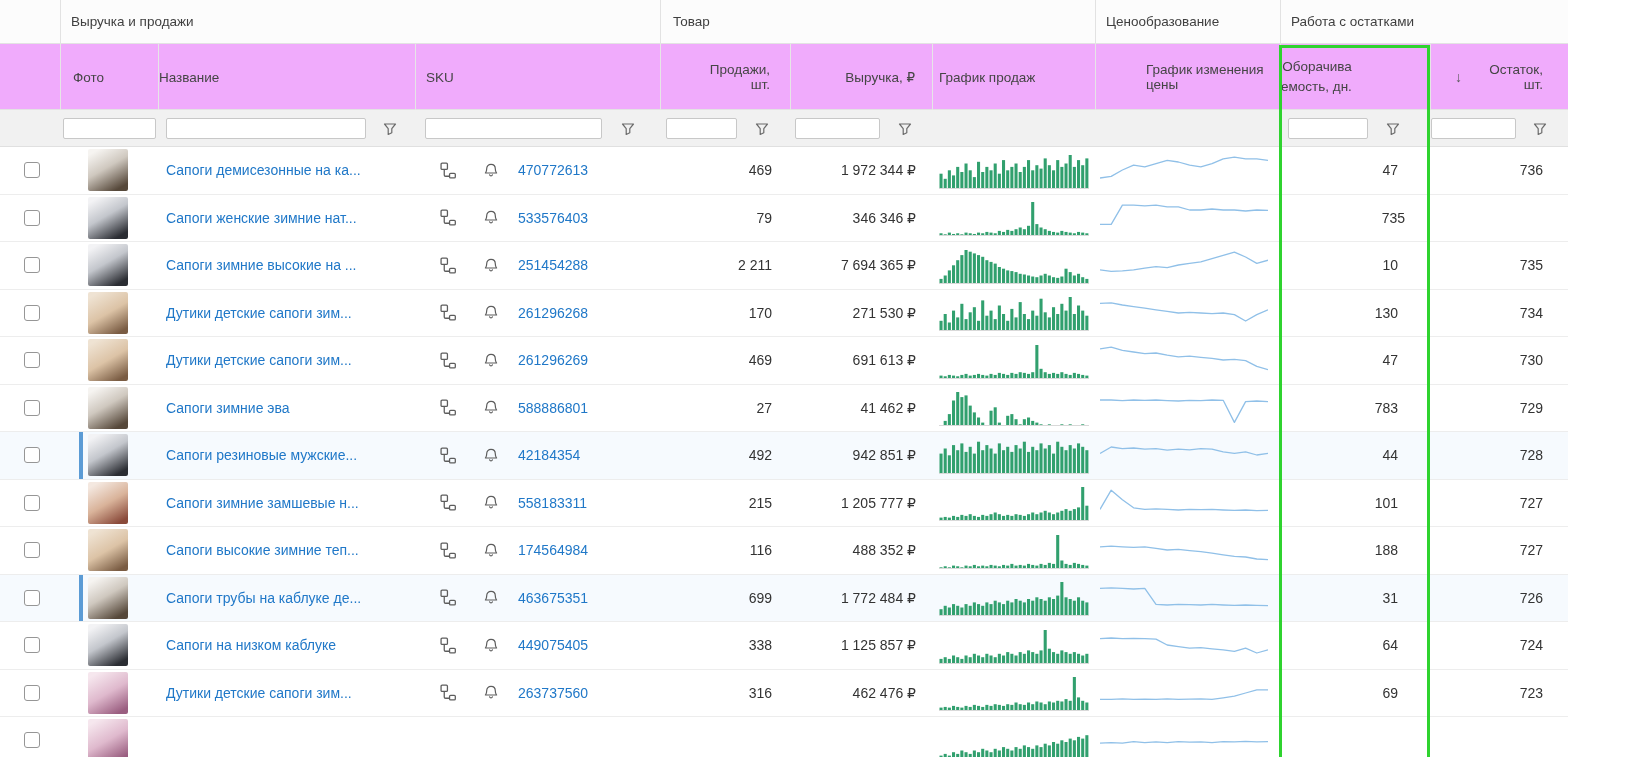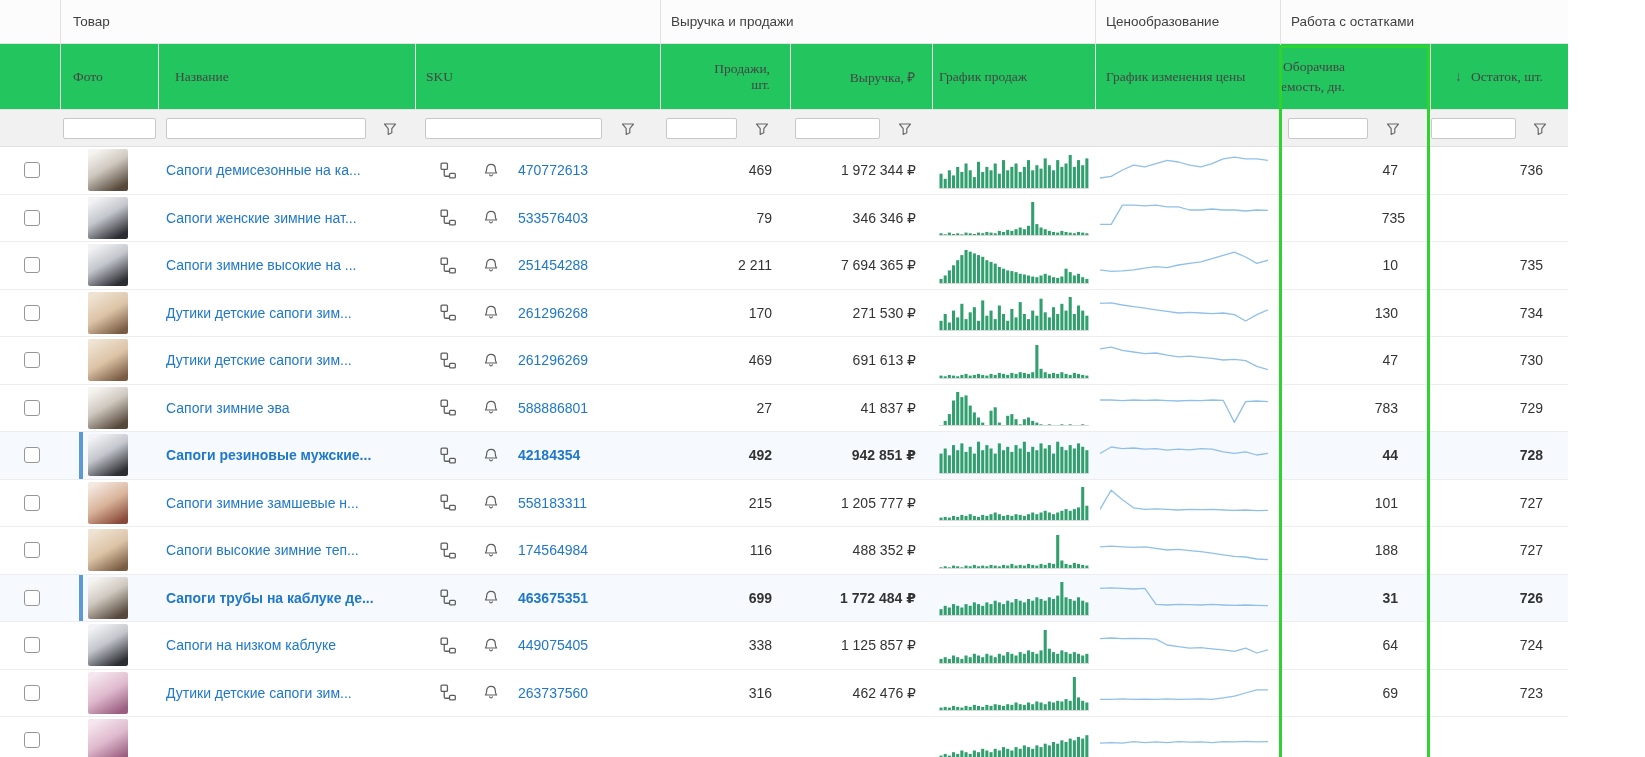--- a/index.html
+++ b/index.html
@@ -19,32 +19,32 @@
 
   
   .group-row{display:grid;grid-template-columns:60px 600px 435px 185px 288px;width:1568px;
     height:44px;background:#fcfcfc;border-bottom:1px solid #e3e3e3;}
   .g-cell{display:flex;align-items:center;font-size:13.5px;color:#3f3f3f;padding-left:10px;}
   .g-cell + .g-cell{border-left:1px solid #e2e2e2;}
   .g-cell.first{border-left:none;}
   .g-cell.pad{padding-left:12px;}
 
   
-  .header-row{height:66px;background:#22c55e;border-bottom:1px solid #e3e3e3;font-family:Liberation Serif, serif;}
+  .header-row{height:66px;background:#f0abfc;border-bottom:1px solid #e3e3e3;}
   .h-cell{display:flex;align-items:center;font-size:13.5px;color:#454545;height:66px;}
   .h-cell + .h-cell{border-left:1px solid #e6e6e6;}
   .h-photo{padding-left:12px;}
-  .h-name{padding-left:16px;}
+  .h-name{padding-left:0;}
   .h-sku{padding-left:10px;}
   .h-sales{justify-content:flex-end;padding-right:20px;padding-left:18px;}
   .h-sales .wrap-label{max-width:72px;text-align:right;}
   .h-revenue{justify-content:flex-end;padding-right:17px;text-align:right;}
   .h-schart{padding-left:6px;}
   .h-pchart{padding-left:10px;}
-  .h-pchart .wrap-label{max-width:150px;}
+  .h-pchart .wrap-label{max-width:150px;margin-left:40px;}
   .h-turn{justify-content:flex-start;padding-right:12px;}
   .h-turn .two-line span{display:block;text-align:right;line-height:1.45;}
   .h-stock{justify-content:flex-end;padding-right:25px;}
   .h-stock .wrap-label{max-width:72px;text-align:right;}
   .sort-arrow{color:#5a5a5a;font-size:14px;margin-right:9px;}
 
   
   .filter-row{height:37px;background:#f1f1f1;border-bottom:1px solid #e0e0e0;}
   .f-cell{display:flex;align-items:center;height:37px;}
   .f-input{height:21px;border:1px solid #c8c8c8;border-radius:2px;background:#fff;
@@ -54,21 +54,21 @@
   .fi-photo{margin-left:3px;width:93px;}
   .fi-name{margin-left:8px;width:200px;}  .fn-name{margin-left:17px;}
   .fi-sku{margin-left:10px;width:177px;}  .fn-sku{margin-left:19px;}
   .fi-sales{margin-left:6px;width:71px;}  .fn-sales{margin-left:18px;}
   .fi-revenue{margin-left:5px;width:85px;} .fn-revenue{margin-left:18px;}
   .fi-turn{margin-left:8px;width:80px;}   .fn-turn{margin-left:18px;}
   .fi-stock{margin-left:1px;width:85px;}  .fn-stock{margin-left:17px;}
 
   
   .row{height:47.5px;border-bottom:1px solid #ededed;background:#fff;align-items:stretch;}
-  .row.flagged{background:#f6fafe;font-weight:bold;}
+  .row.flagged{background:#f6fafe;}
   .cell{display:flex;align-items:center;overflow:hidden;}
   .c-check{padding-left:24px;}
   .checkbox{width:16px;height:16px;border:1px solid #969696;border-radius:3px;background:#fff;display:inline-block;}
   .c-photo{position:relative;}
   .flag{display:none;}
   .row.flagged .flag{display:block;position:absolute;left:19px;top:0;bottom:0;width:4px;background:var(--row-flag-blue);}
   .photo{width:40px;height:42px;margin-left:28px;border-radius:2px;display:inline-block;}
   .tone-0{background:linear-gradient(150deg,#f6f4f1 10%,#cfc8bf 45%,#56483a 88%);}
   .tone-1{background:linear-gradient(150deg,#f3f3f5 10%,#c3c6cc 45%,#2b2d33 88%);}
   .tone-2{background:linear-gradient(150deg,#efe3d3 10%,#dcc3a6 50%,#7a5c43 90%);}
@@ -98,25 +98,25 @@
     border:3px solid var(--highlight-green);z-index:50;pointer-events:none;}
 </style>
 </head>
 <body>
 
 <div class="viewport">
   <div class="table">
 
     <div class="group-row">
       <div class="g-cell first"></div>
+      <div class="g-cell">
+        <span>Выручка и продажи</span>
+      </div>
       <div class="g-cell pad">
         <span>Товар</span>
-      </div>
-      <div class="g-cell">
-        <span>Выручка и продажи</span>
       </div>
       <div class="g-cell">
         <span>Ценообразование</span>
       </div>
       <div class="g-cell">
         <span>Работа с остатками</span>
       </div>
     </div>
 
     <div class="grid-row header-row">
@@ -617,21 +617,21 @@
       </span>
       <span class="icon bell">
         <svg width="16" height="17" viewBox="0 0 16 16">
                 <path d="M8 1.8c-2.6 0-4.3 1.9-4.3 4.4 0 2.9-1.1 3.9-1.3 4.3h11.2c-.2-.4-1.3-1.4-1.3-4.3 0-2.5-1.7-4.4-4.3-4.4z" stroke-linejoin="round"></path>
                 <path d="M6.6 12.4a1.5 1.5 0 0 0 2.8 0" stroke-linecap="round"></path>
               </svg>
       </span>
       <a class="sku-link">588886801</a>
     </div>
     <div class="cell c-sales num">27</div>
-    <div class="cell c-revenue num">41 837 ₽</div>
+    <div class="cell c-revenue num">41 462 ₽</div>
     <div class="cell c-schart">
       <svg class="bar-spark" width="150" height="34">
               <rect x="4.67" width="3.07" y="28.90" height="5.10"></rect>
               <rect x="8.83" width="3.07" y="22.10" height="11.90"></rect>
               <rect x="13.00" width="3.07" y="8.50" height="25.50"></rect>
               <rect x="17.17" width="3.07" y="0.00" height="34.00"></rect>
               <rect x="21.33" width="3.07" y="5.10" height="28.90"></rect>
               <rect x="25.50" width="3.07" y="3.40" height="30.60"></rect>
               <rect x="29.67" width="3.07" y="13.60" height="20.40"></rect>
               <rect x="33.83" width="3.07" y="20.40" height="13.60"></rect>

